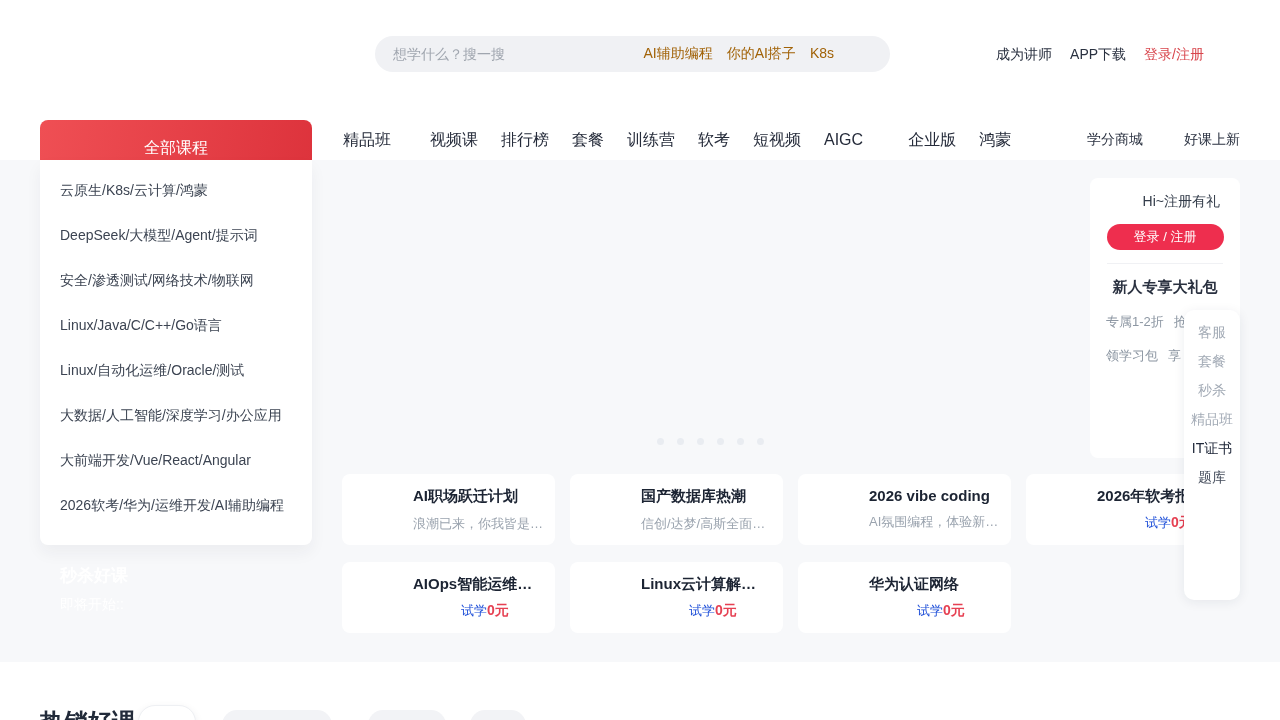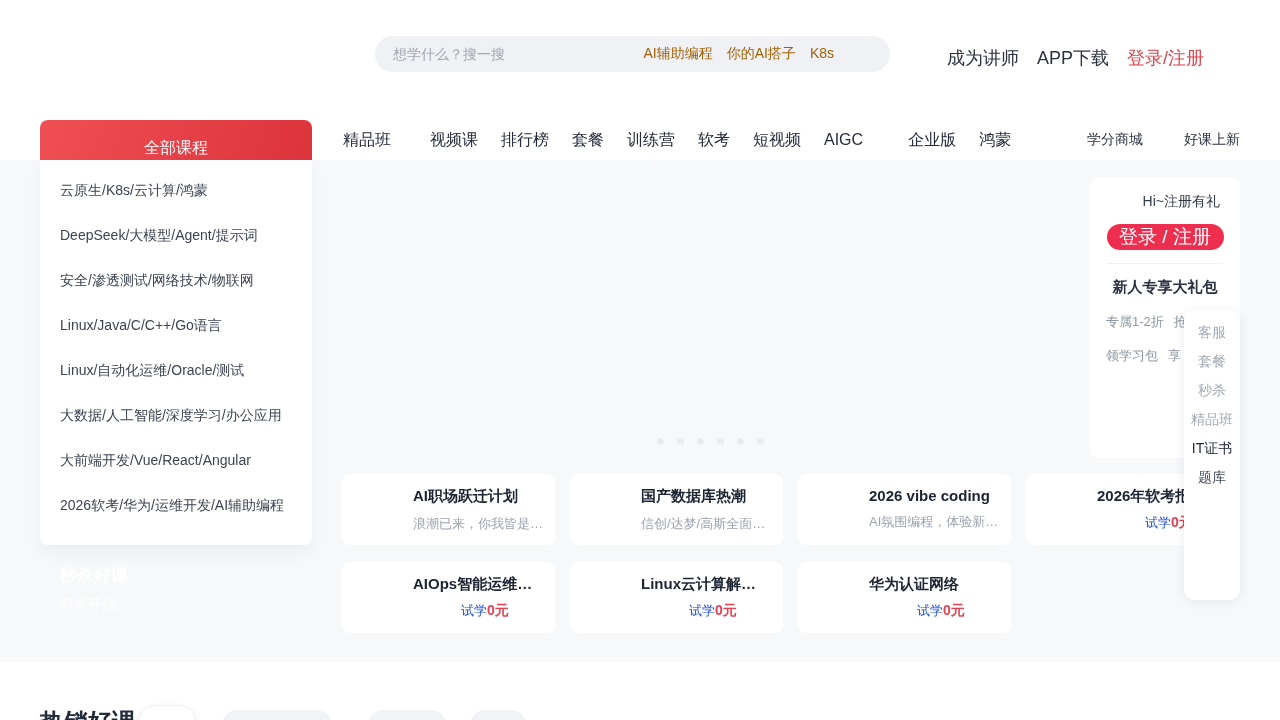--- a/index.html
+++ b/index.html
@@ -9,21 +9,21 @@
 
   
   .searchbar { position:absolute; left:375px; top:36px; width:515px; height:36px;
     background:#f0f1f4; border-radius:18px; display:flex; align-items:center; padding:0 18px; }
   .searchbar input { flex:1; border:none; outline:none; background:transparent;
     font-size:14px; color:#333a45; font-family:inherit; }
   .searchbar input::placeholder { color:#a0a6af; }
   .hotwords { display:flex; gap:14px; font-size:14px; color:#a16207; margin-right:38px; white-space:nowrap; }
   .hotwords span { cursor:pointer; }
   .top-links { position:absolute; right:76px; top:46px; display:flex; gap:18px;
-    font-size:18px; color:#2a3140; white-space:nowrap; }
+    font-size:14px; color:#2a3140; white-space:nowrap; }
   .top-links span { cursor:pointer; }
   .top-links .accent { color:#d8454c; }
 
   
   .all-courses { position:absolute; left:40px; top:120px; width:272px; height:56px;
     background:linear-gradient(100deg,#ef4f54,#dd333c); border-radius:8px 8px 0 0;
     color:#fff; font-size:16px; display:flex; align-items:center; justify-content:center; cursor:pointer; }
   .nav-links { position:absolute; left:343px; top:120px; height:40px; display:flex;
     align-items:center; gap:23px; font-size:16px; color:#252b3a; white-space:nowrap; }
   .nav-links span { cursor:pointer; }
@@ -48,21 +48,21 @@
 
   .dots { position:absolute; left:657px; top:438px; display:flex; gap:13px; z-index:1; }
   .dots i { width:7px; height:7px; border-radius:50%; background:#e9ecf1; cursor:pointer; }
 
   
   .login-panel { position:absolute; left:1090px; top:178px; width:150px; height:280px;
     background:#ffffff; border-radius:8px; z-index:2; }
   .login-panel .greet { margin-top:15px; text-align:right; padding-right:20px;
     font-size:14px; color:#333c4a; }
   .login-btn { margin:13px auto 0; width:117px; height:26px; border-radius:13px;
-    background:#ee2e4e; color:#fff; font-size:19px; display:flex; align-items:center;
+    background:#ee2e4e; color:#fff; font-size:13px; display:flex; align-items:center;
     justify-content:center; cursor:pointer; }
   .login-divider { margin:13px 17px 0; border-top:1px solid #f0f1f4; }
   .gift-title { margin-top:14px; text-align:center; font-size:15px; font-weight:bold; color:#2a3140; }
   .benefit { margin-top:16px; padding:0 16px; display:flex; gap:10px; font-size:13px;
     color:#8d97a3; white-space:nowrap; }
 
   
   .float-menu { position:absolute; left:1184px; top:310px; width:56px; height:290px;
     background:#ffffff; border-radius:10px; box-shadow:0 2px 12px rgba(30,40,60,.08);
     padding-top:15px; text-align:center; z-index:6; }

